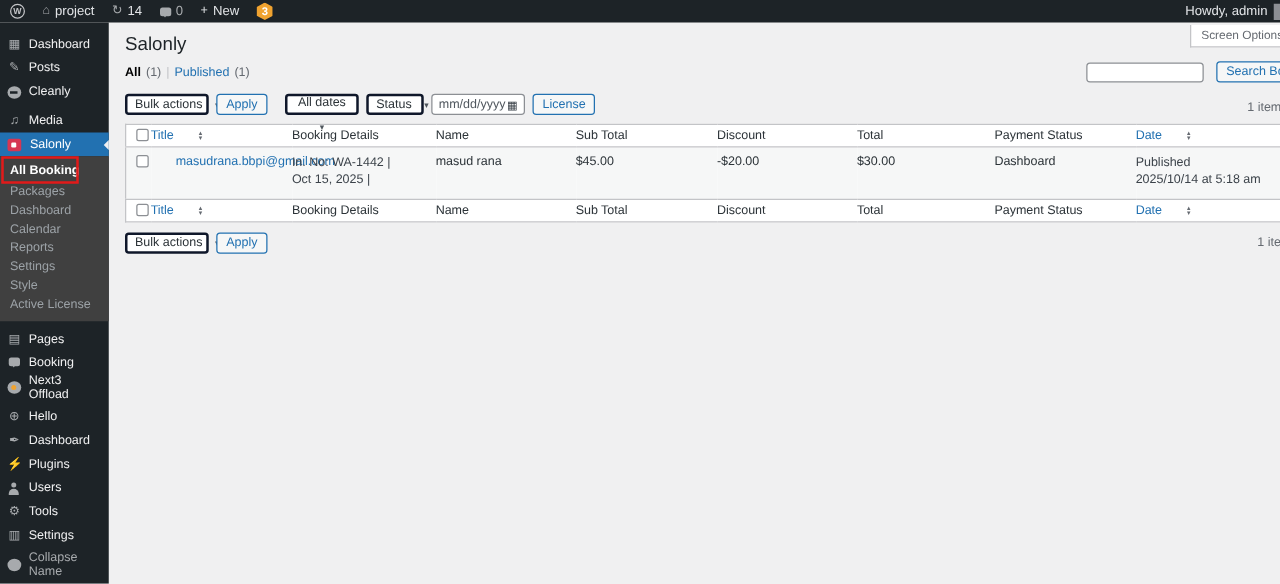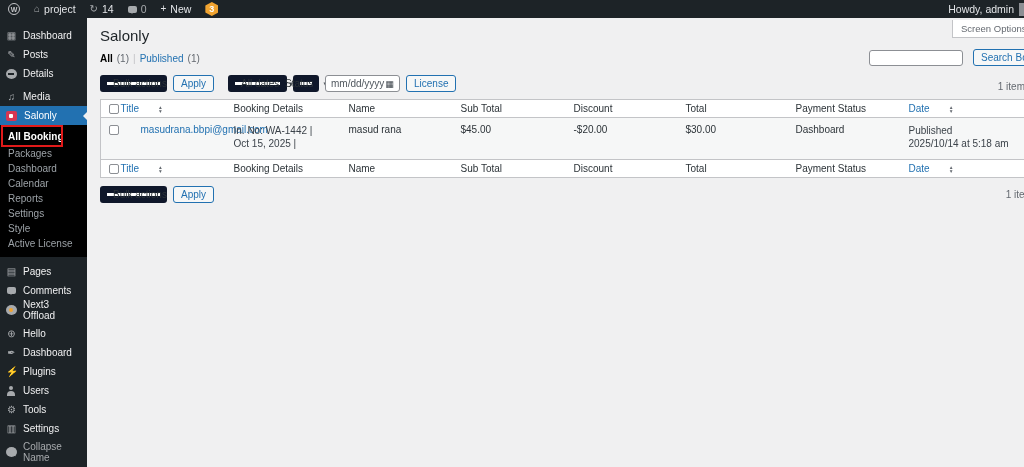--- a/index.html
+++ b/index.html
@@ -27,21 +27,21 @@
   
   #sidebar { position:absolute; top:18px; left:0; bottom:0; width:87px; background:#1d2327;
     color:#f0f0f1; font-size:10px; padding-top:8px; }
   .menu-item { height:19px; display:flex; align-items:center; gap:6px; padding:0 6px; cursor:pointer; position:relative; }
   .menu-item .mi { width:11px; text-align:center; color:#a7aaad; font-size:10px; line-height:11px; flex:none; }
   .menu-item.active { background:#2271b1; color:#fff; }
   .menu-item.active .mi { color:#fff; }
   .menu-item.active::after { content:''; position:absolute; right:0; top:50%; margin-top:-4px;
     border:4px solid transparent; border-right:4px solid #f0f0f1; }
   .spacer4 { height:4px; } .spacer5 { height:5px; }
-  #submenu { background:#000000; padding:3px 0 6px; position:relative; }
+  #submenu { background:#404040; padding:3px 0 6px; position:relative; }
   .sub-item { height:15px; line-height:15px; padding:0 6px 0 8px; color:#9ca2a7; cursor:pointer; }
   .sub-item.current { color:#fff; font-weight:bold; height:18px; line-height:18px; }
   .annotation-box { position:absolute; left:1px; top:0px; width:62px; height:22px;
     border:2px solid #e11a1a; pointer-events:none; }
   .salonly-ic { width:10px; height:10px; background:#d63653; border-radius:2px; position:relative; flex:none; margin:0 1px 0 0; }
   .salonly-ic::after { content:''; position:absolute; left:3px; top:3px; width:4px; height:4px; background:#fff; border-radius:1px; }
   .circle-ic { width:10px; height:10px; border-radius:50%; background:#a7aaad; position:relative; flex:none; }
   .circle-ic.offload::after { content:''; position:absolute; left:3px; top:3px; width:4px; height:4px; border-radius:50%; background:#f0a330; }
   .circle-ic.cleanly::after { content:''; position:absolute; left:2px; top:4px; width:6px; height:2px; background:#1d2327; }
   .person-ic { width:10px; height:10px; position:relative; flex:none; }
@@ -59,26 +59,26 @@
   #views .all-label { color:#000; font-weight:bold; }
   #views a { color:#2271b1; text-decoration:none; cursor:pointer; }
   #views .sep { color:#c3c4c7; }
   #search-box { position:absolute; top:31px; left:782px; display:flex; align-items:center; gap:10px; }
   #search-box input { width:94px; height:16px; border:1px solid #8c8f94; border-radius:3px; background:#fff; font-size:10px; padding:0 4px; }
   .btn-secondary { background:#f6f7f7; border:1px solid #2271b1; color:#2271b1; border-radius:3px;
     font-size:10px; padding:1px 7px; height:17px; cursor:pointer; white-space:nowrap; font-family:"Liberation Sans",sans-serif; }
   .tablenav { margin-top:11px; display:flex; align-items:flex-end; }
   .tablenav.bottom { margin-top:8px; align-items:center; }
   .nav-left { display:flex; align-items:center; gap:6px; }
-  .select { height:17px; background:#fff; border:7px solid #0f172a; border-radius:3px; font-size:10px; color:#2c3338;
+  .select { height:17px; background:#fff; border:2px solid #0f172a; border-radius:3px; font-size:10px; color:#2c3338;
     display:flex; align-items:center; gap:10px; padding:0 6px; cursor:pointer; white-space:nowrap; }
   .select .chev { font-size:7px; color:#50575e; }
   .select.w-bulk { width:67px; justify-content:space-between; }
-  .select.w-dates { width:59px; justify-content:space-between; margin-left:8px; }
-  .select.w-status { width:24px; justify-content:center; }
+  .select.w-dates { width:59px; justify-content:space-between; margin-left:8px;flex-direction:column; }
+  .select.w-status { width:46px; justify-content:space-between; }
   .date-input { height:17px; width:75px; background:#fff; border:1px solid #8c8f94; border-radius:3px; font-size:10px;
     color:#50575e; display:flex; align-items:center; justify-content:space-between; padding:0 5px; cursor:text; }
   .date-input .cal { font-size:9px; color:#3c434a; }
   .item-count { margin-left:auto; font-size:10px; color:#646970; padding-right:8px; white-space:nowrap; }
 
   table { margin-top:7px; width:933px; border-collapse:collapse; table-layout:fixed; background:#fff;
     border:1px solid #c3c4c7; font-size:10px; color:#2c3338; }
   thead tr { border-bottom:1px solid #c3c4c7; }
   tfoot tr { border-top:1px solid #c3c4c7; }
   th { height:18px; text-align:left; font-weight:400; padding:0 8px 0 0; }
@@ -129,21 +129,21 @@
     <div class="menu-item">
       <span class="mi">▦</span>
       <span>Dashboard</span>
     </div>
     <div class="menu-item">
       <span class="mi">✎</span>
       <span>Posts</span>
     </div>
     <div class="menu-item">
       <span class="mi circle-ic cleanly"></span>
-      <span>Details</span>
+      <span>Cleanly</span>
     </div>
     <div class="spacer4"></div>
     <div class="menu-item">
       <span class="mi">♫</span>
       <span>Media</span>
     </div>
     <div class="menu-item active">
       <span class="mi salonly-ic"></span>
       <span>Salonly</span>
     </div>
@@ -174,21 +174,21 @@
         <span>Active License</span>
       </div>
     </div>
     <div class="spacer5"></div>
     <div class="menu-item">
       <span class="mi">▤</span>
       <span>Pages</span>
     </div>
     <div class="menu-item">
       <span class="mi"><span class="bubble"></span></span>
-      <span>Comments</span>
+      <span>Booking</span>
     </div>
     <div class="menu-item">
       <span class="mi circle-ic offload"></span>
       <span>Next3 Offload</span>
     </div>
     <div class="spacer5"></div>
     <div class="menu-item">
       <span class="mi">⊕</span>
       <span>Hello</span>
     </div>

